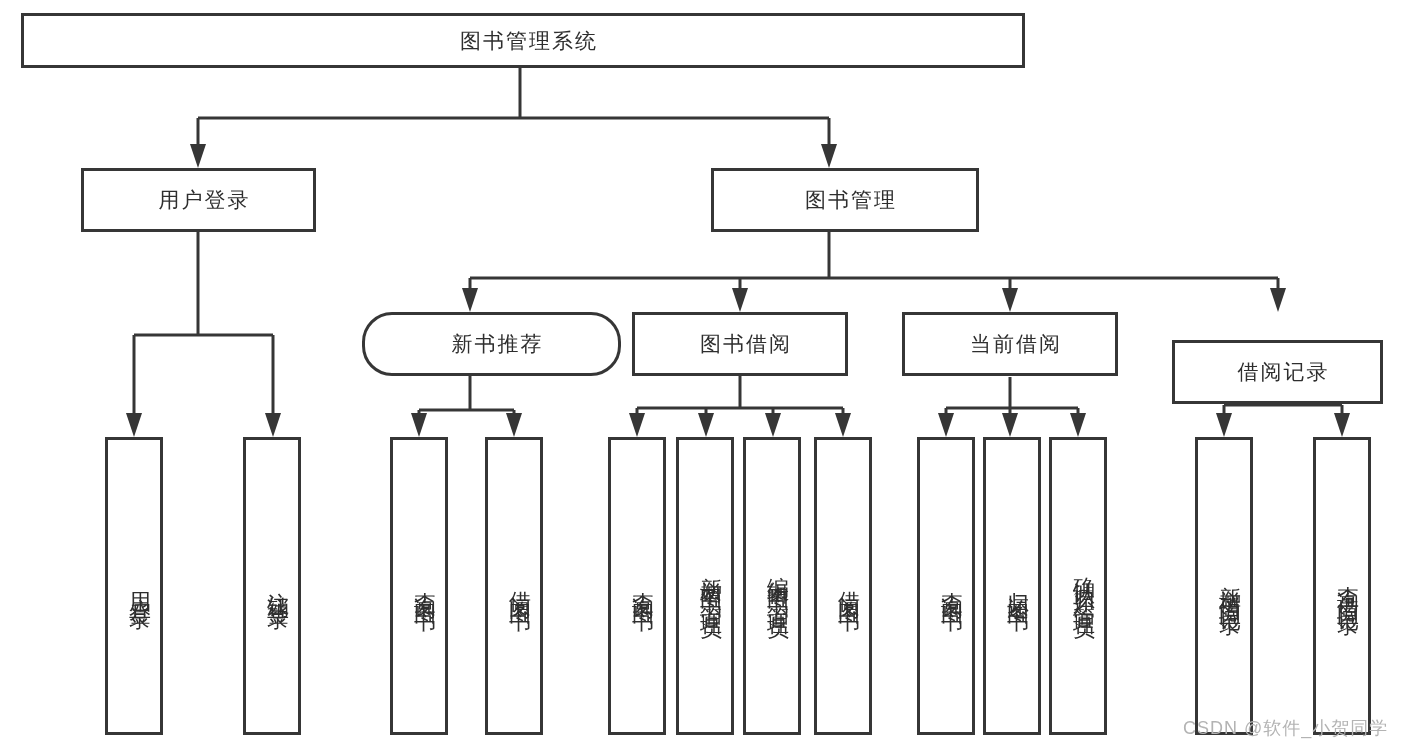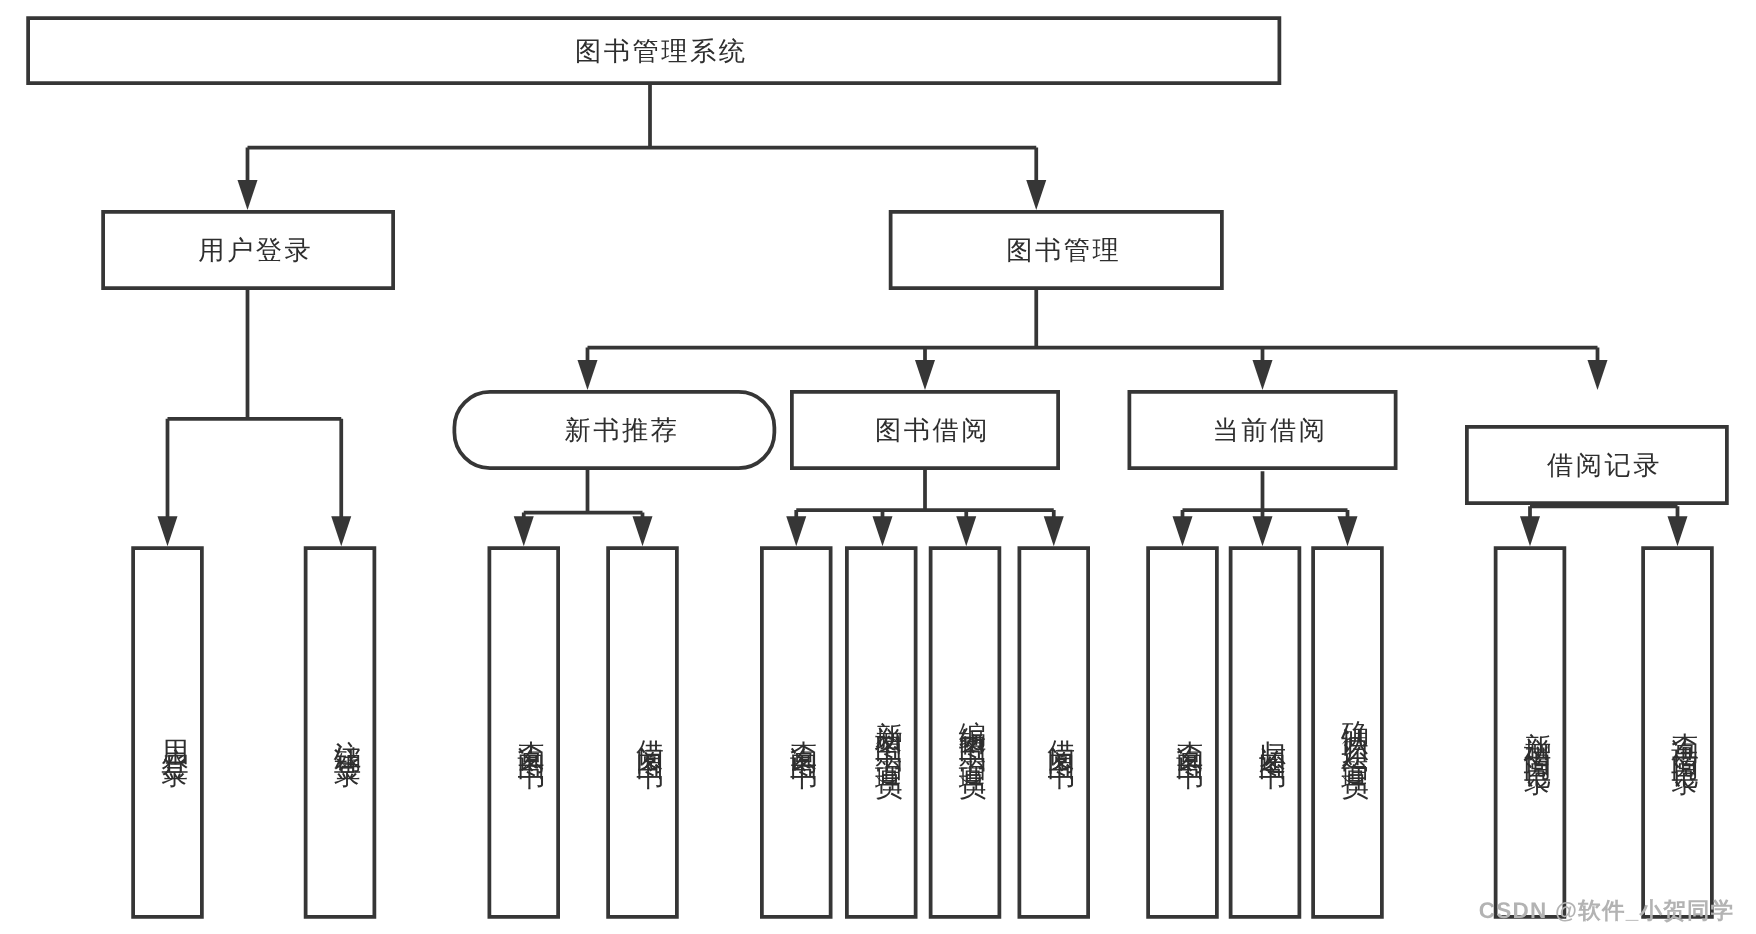--- a/index.html
+++ b/index.html
@@ -56,21 +56,20 @@
   }
 
   .watermark {
     position: absolute;
     left: 1183px;
     top: 716px;
     font-size: 18px;
     letter-spacing: 1px;
     color: #b3b3b3;
     white-space: nowrap;
-    font-weight: bold;
   }
 
   
   #root-box   { left: 21px;  top: 13px;  width: 1004px; height: 55px; }
   #login-box  { left: 81px;  top: 168px; width: 235px;  height: 64px; }
   #mgmt-box   { left: 711px; top: 168px; width: 268px;  height: 64px; }
   #sec-newbook{ left: 362px; top: 312px; width: 259px;  height: 64px; border-radius: 30px; }
   #sec-borrow { left: 632px; top: 312px; width: 216px;  height: 64px; }
   #sec-current{ left: 902px; top: 312px; width: 216px;  height: 64px; }
   #sec-record { left: 1172px;top: 312px; width: 211px;  height: 64px; margin-top: 28px; }

